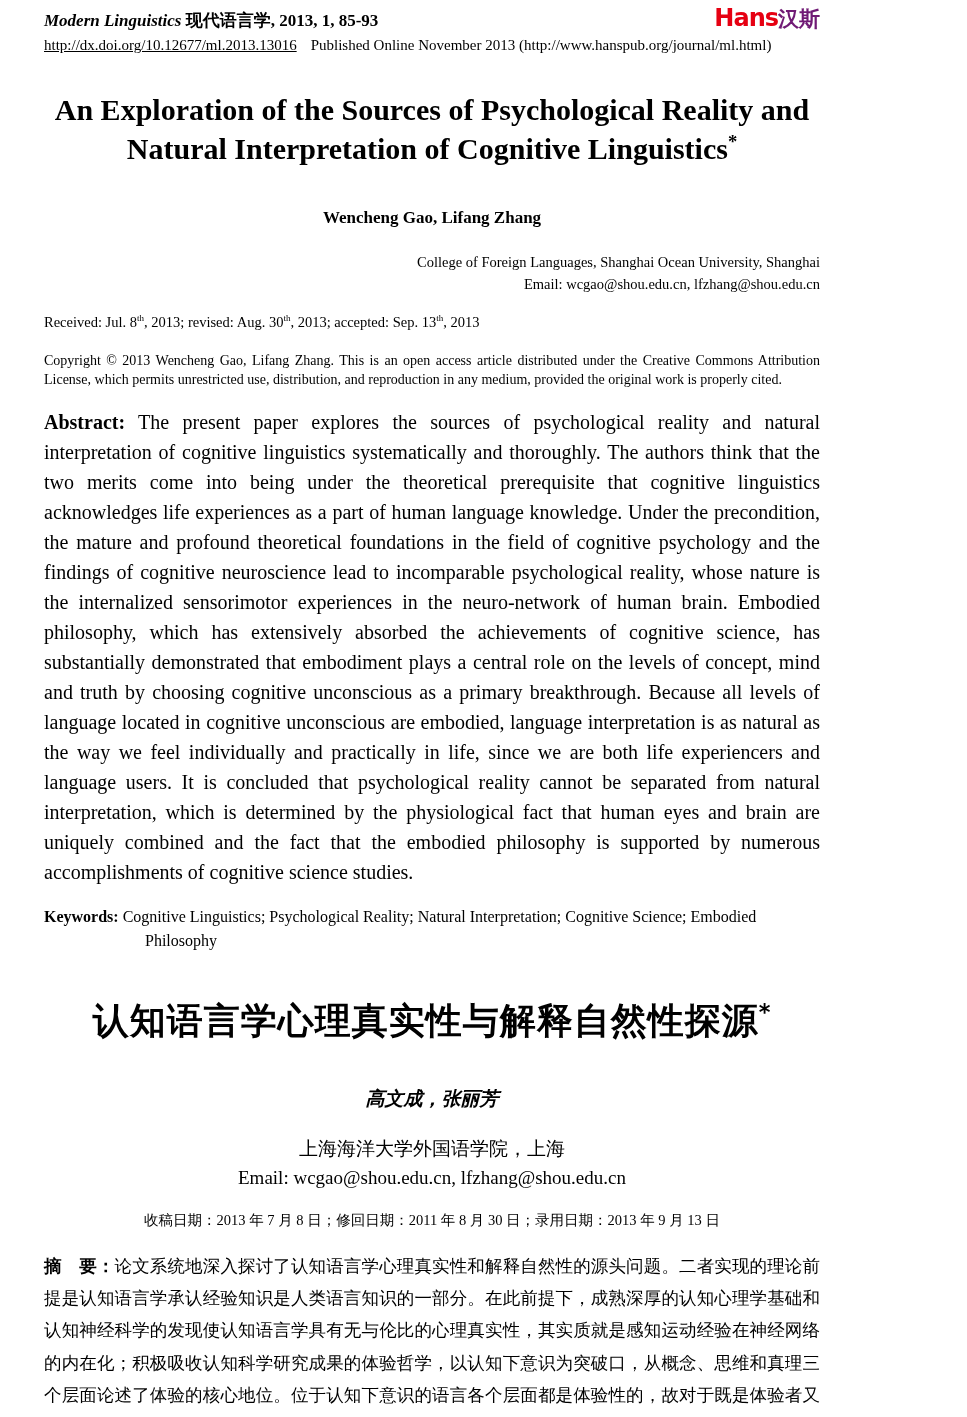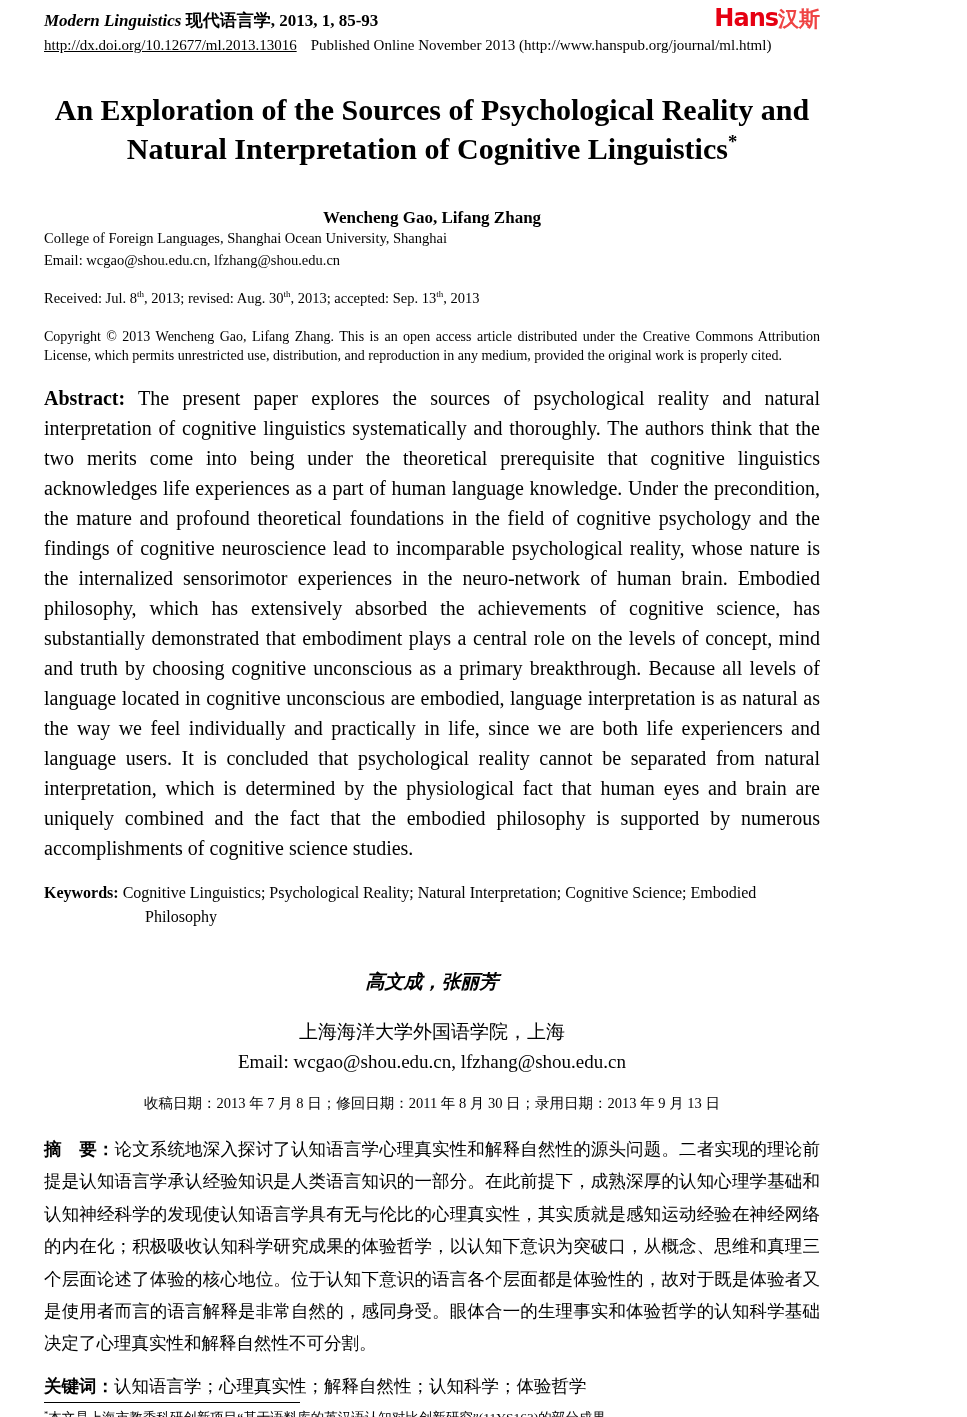--- a/index.html
+++ b/index.html
@@ -15,34 +15,34 @@
     display: flex; flex-direction: column;
     overflow: hidden;
   }
 
   
   .hdr-row1 { display: flex; justify-content: space-between; align-items: flex-start; }
   .hdr-left { font-size: 17px; font-weight: bold; padding-top: 3px; }
   .jname-en { font-style: italic; }
   .logo { white-space: nowrap; line-height: 1; }
   .logo-en { font-family: "DejaVu Sans", sans-serif; font-weight: 800; font-size: 24px; color: #e60012; letter-spacing: -1px; }
-  .logo-cn { font-family: "DejaVu Sans", sans-serif; font-weight: 800; font-size: 21px; color: #ef4444; }
+  .logo-cn { font-family: "DejaVu Sans", sans-serif; font-weight: 800; font-size: 21px; color: #701a75; }
   .hdr-row2 { font-size: 15px; margin-top: 5px; }
   .doi-link { color: #000; text-decoration: underline; }
   .published { margin-left: 14px; }
 
   sup { font-size: 62%; vertical-align: super; line-height: 0; }
 
   
   h1.title {
     margin: 36px auto 0 auto; max-width: 872px;
     font-size: 30px; font-weight: bold; text-align: center; line-height: 1.3;
   }
   .authors { margin: 40px 0 0 0; text-align: center; font-weight: bold; font-size: 17px; }
-  .affil { text-align: left; font-size: 14.5px; line-height: 1.5; }
+  .affil { margin-top: 24px; text-align: right; font-size: 14.5px; line-height: 1.5; }
   .received { margin-top: 18px; text-align: left; font-size: 14.5px; }
   .copyright { margin: 20px 0 0 0; font-size: 14px; line-height: 1.38; text-align: justify; }
   .abstract { margin: 18px 0 0 0; font-size: 20px; line-height: 1.5; text-align: justify; }
   .abstract b, .keywords b { font-weight: bold; }
   .keywords {
     margin: 18px 0 0 0; font-size: 16px; line-height: 1.5;
     padding-left: 101px; text-indent: -101px;
   }
 
   
@@ -98,20 +98,21 @@
   <div class="received">
     <span>Received: Jul. 8</span><sup>th</sup><span>, 2013; revised: Aug. 30</span><sup>th</sup><span>, 2013; accepted: Sep. 13</span><sup>th</sup><span>, 2013</span>
   </div>
 
   <p class="copyright">Copyright © 2013 Wencheng Gao, Lifang Zhang. This is an open access article distributed under the Creative Commons Attribution License, which permits unrestricted use, distribution, and reproduction in any medium, provided the original work is properly cited.</p>
 
   <p class="abstract"><b>Abstract:</b><span> The present paper explores the sources of psychological reality and natural interpretation of cognitive linguistics systematically and thoroughly. The authors think that the two merits come into being under the theoretical prerequisite that cognitive linguistics acknowledges life experiences as a part of human language knowledge. Under the precondition, the mature and profound theoretical foundations in the field of cognitive psychology and the findings of cognitive neuroscience lead to incomparable psychological reality, whose nature is the internalized sensorimotor experiences in the neuro-network of human brain. Embodied philosophy, which has extensively absorbed the achievements of cognitive science, has substantially demonstrated that embodiment plays a central role on the levels of concept, mind and truth by choosing cognitive unconscious as a primary breakthrough. Because all levels of language located in cognitive unconscious are embodied, language interpretation is as natural as the way we feel individually and practically in life, since we are both life experiencers and language users. It is concluded that psychological reality cannot be separated from natural interpretation, which is determined by the physiological fact that human eyes and brain are uniquely combined and the fact that the embodied philosophy is supported by numerous accomplishments of cognitive science studies.</span></p>
 
   <p class="keywords"><b>Keywords:</b><span> Cognitive Linguistics; Psychological Reality; Natural Interpretation; Cognitive Science; Embodied Philosophy</span></p>
 
+  <h2 class="cn-title"><span>认知语言学心理真实性与解释自然性探源</span><sup>*</sup></h2>
 
   <div class="cn-authors">高文成，张丽芳</div>
 
   <div class="cn-affil">
     <div>上海海洋大学外国语学院，上海</div>
     <div>Email: wcgao@shou.edu.cn, lfzhang@shou.edu.cn</div>
   </div>
 
   <div class="cn-received">收稿日期：2013 年 7 月 8 日；修回日期：2011 年 8 月 30 日；录用日期：2013 年 9 月 13 日</div>
 

